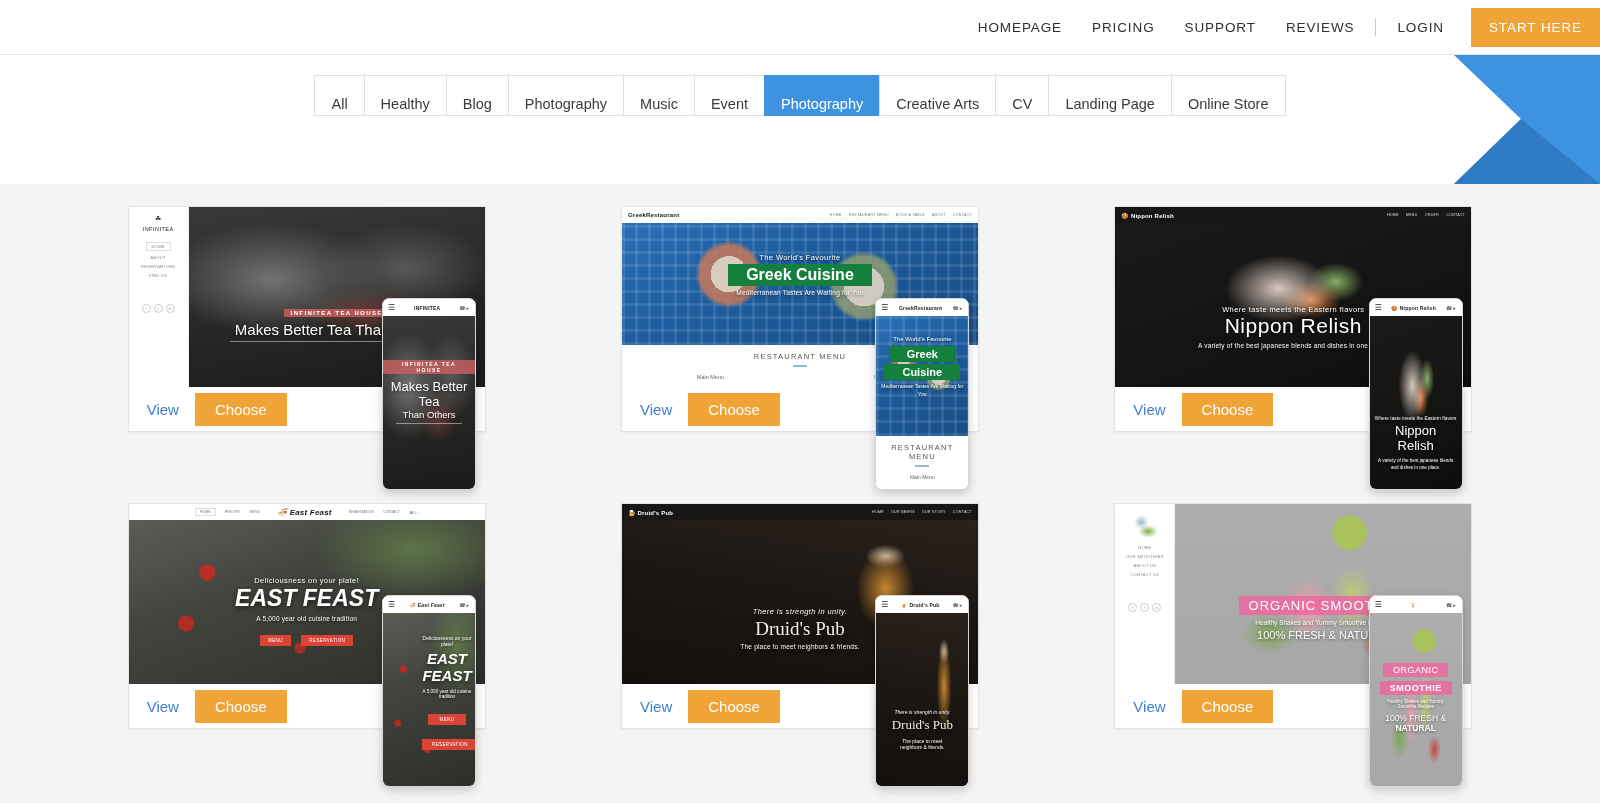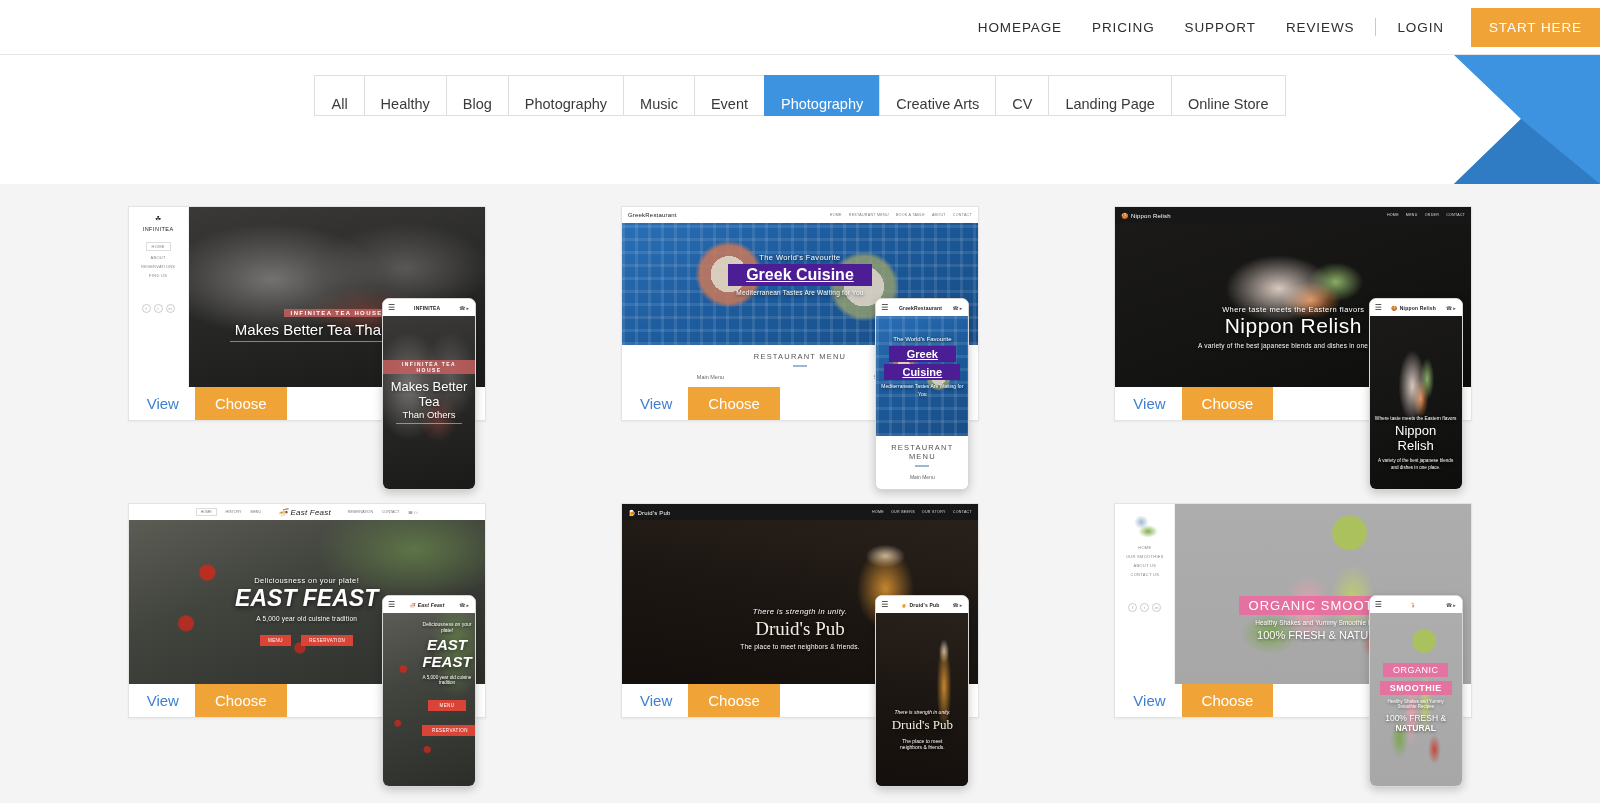--- a/index.html
+++ b/index.html
@@ -128,21 +128,21 @@
     border: 1px solid #e3e3e3;
     box-shadow: 0 1px 2px rgba(0,0,0,.05);
   }
   .card-preview {
     position: relative;
     height: 180px;
     overflow: hidden;
     display: flex;
   }
   .card-actions {
-    height: 33px;
+    height: 44px;
     display: flex;
     align-items: center;
     padding-left: 18px;
     gap: 16px;
     background: #fff;
   }
   .btn-view {
     color: #3d7fd0; font-size: 15px; cursor: pointer;
     background: none; border: none; font-family: inherit;
   }
@@ -170,21 +170,21 @@
   }
   .mock-hero {
     flex: 1; position: relative; overflow: hidden;
   }
   .mock-topbar {
     height: 16px; background: #fff;
     display: flex; align-items: center;
     padding: 0 6px; flex: none;
   }
   .mock-topbar.dark { background: #171717; }
-  .mock-topbar .mb-brand { font-size: 6px; font-weight: 400; color: #1a1a1a; letter-spacing: .2px; }
+  .mock-topbar .mb-brand { font-size: 6px; font-weight: 700; color: #1a1a1a; letter-spacing: .2px; }
   .mock-topbar.dark .mb-brand { color: #fff; }
   .mock-topbar .mb-links { margin-left: auto; display: flex; gap: 7px; }
   .mock-topbar .mb-links span { font-size: 3.6px; color: #7a7a7a; letter-spacing: .3px; }
   .mock-topbar.dark .mb-links span { color: #ddd; }
 
   .hero-txt {
     position: absolute; left: 0; right: 0;
     text-align: center; color: #fff;
   }
   .hero-eyebrow { font-size: 7.5px; letter-spacing: .4px; }
@@ -264,21 +264,21 @@
       radial-gradient(ellipse 14% 16% at 32% 72%, rgba(120,165,70,.85) 0%, rgba(170,170,170,0) 70%),
       radial-gradient(ellipse 10% 12% at 70% 78%, rgba(200,55,45,.85) 0%, rgba(170,170,170,0) 70%),
       linear-gradient(180deg,#adadad 0%, #a7a7a7 100%);
   }
 
   .label-band {
     display:inline-block; padding: 1px 7px;
     background: rgba(200,95,95,.82);
     color:#fff; font-size: 6px; letter-spacing: 1.4px; font-weight: 700;
   }
-  .label-black { background:#4c1d95; padding: 2px 18px; display:inline-block;text-decoration:underline; }
+  .label-black { background:#15803d; padding: 2px 18px; display:inline-block; }
   .label-pink { background: rgba(233,110,160,.92); padding: 2px 10px; display:inline-block; }
   .rule { height:1px; background: rgba(255,255,255,.45); margin: 3px auto; width: 72%; }
 
   .menu-section {
     background:#fff; text-align:center; color:#555;
   }
   .menu-title { font-size: 7.5px; letter-spacing: 1.2px; padding-top: 7px; }
   .menu-dash { width: 14px; height: 1.5px; background:#9bb6d6; margin: 4px auto 7px; }
   .menu-cols { display:flex; justify-content: space-around; font-size: 5.5px; color:#666; }
 
@@ -518,21 +518,21 @@
     </div>
 
     <div class="phone" style="left:322px; top:92px; height:192px;">
       <div class="phone-bar">
         <span class="ham">☰</span>
         <span class="pname" style="font-style:italic;">🍜 <span>East Feast</span></span>
         <span class="picons">☎▸</span>
       </div>
       <div class="phone-body" style="height:175px;">
         <div class="img-east"></div>
-        <div class="hero-txt" style="top:8px;padding-left:36px;">
+        <div class="hero-txt" style="top:22px;padding-left:36px;">
           <div style="font-size:5px;color:#fff;text-shadow:0 1px 3px rgba(0,0,0,.7);">Deliciousness on your plate!</div>
           <div style="font-size:15px;font-weight:700;font-style:italic;color:#fff;margin-top:3px;text-shadow:0 2px 5px rgba(0,0,0,.6);">EAST</div>
           <div style="font-size:15px;font-weight:700;font-style:italic;color:#fff;text-shadow:0 2px 5px rgba(0,0,0,.6);">FEAST</div>
           <div style="font-size:4.6px;color:#fff;margin-top:5px;text-shadow:0 1px 3px rgba(0,0,0,.7);">A 5,000 year old cuisine tradition</div>
           <div style="margin-top:8px;"><span class="pill-btn" style="padding:3px 12px;">MENU</span></div>
           <div style="margin-top:7px;"><span class="pill-btn" style="padding:3px 10px;">RESERVATION</span></div>
         </div>
       </div>
     </div>
   </div>

